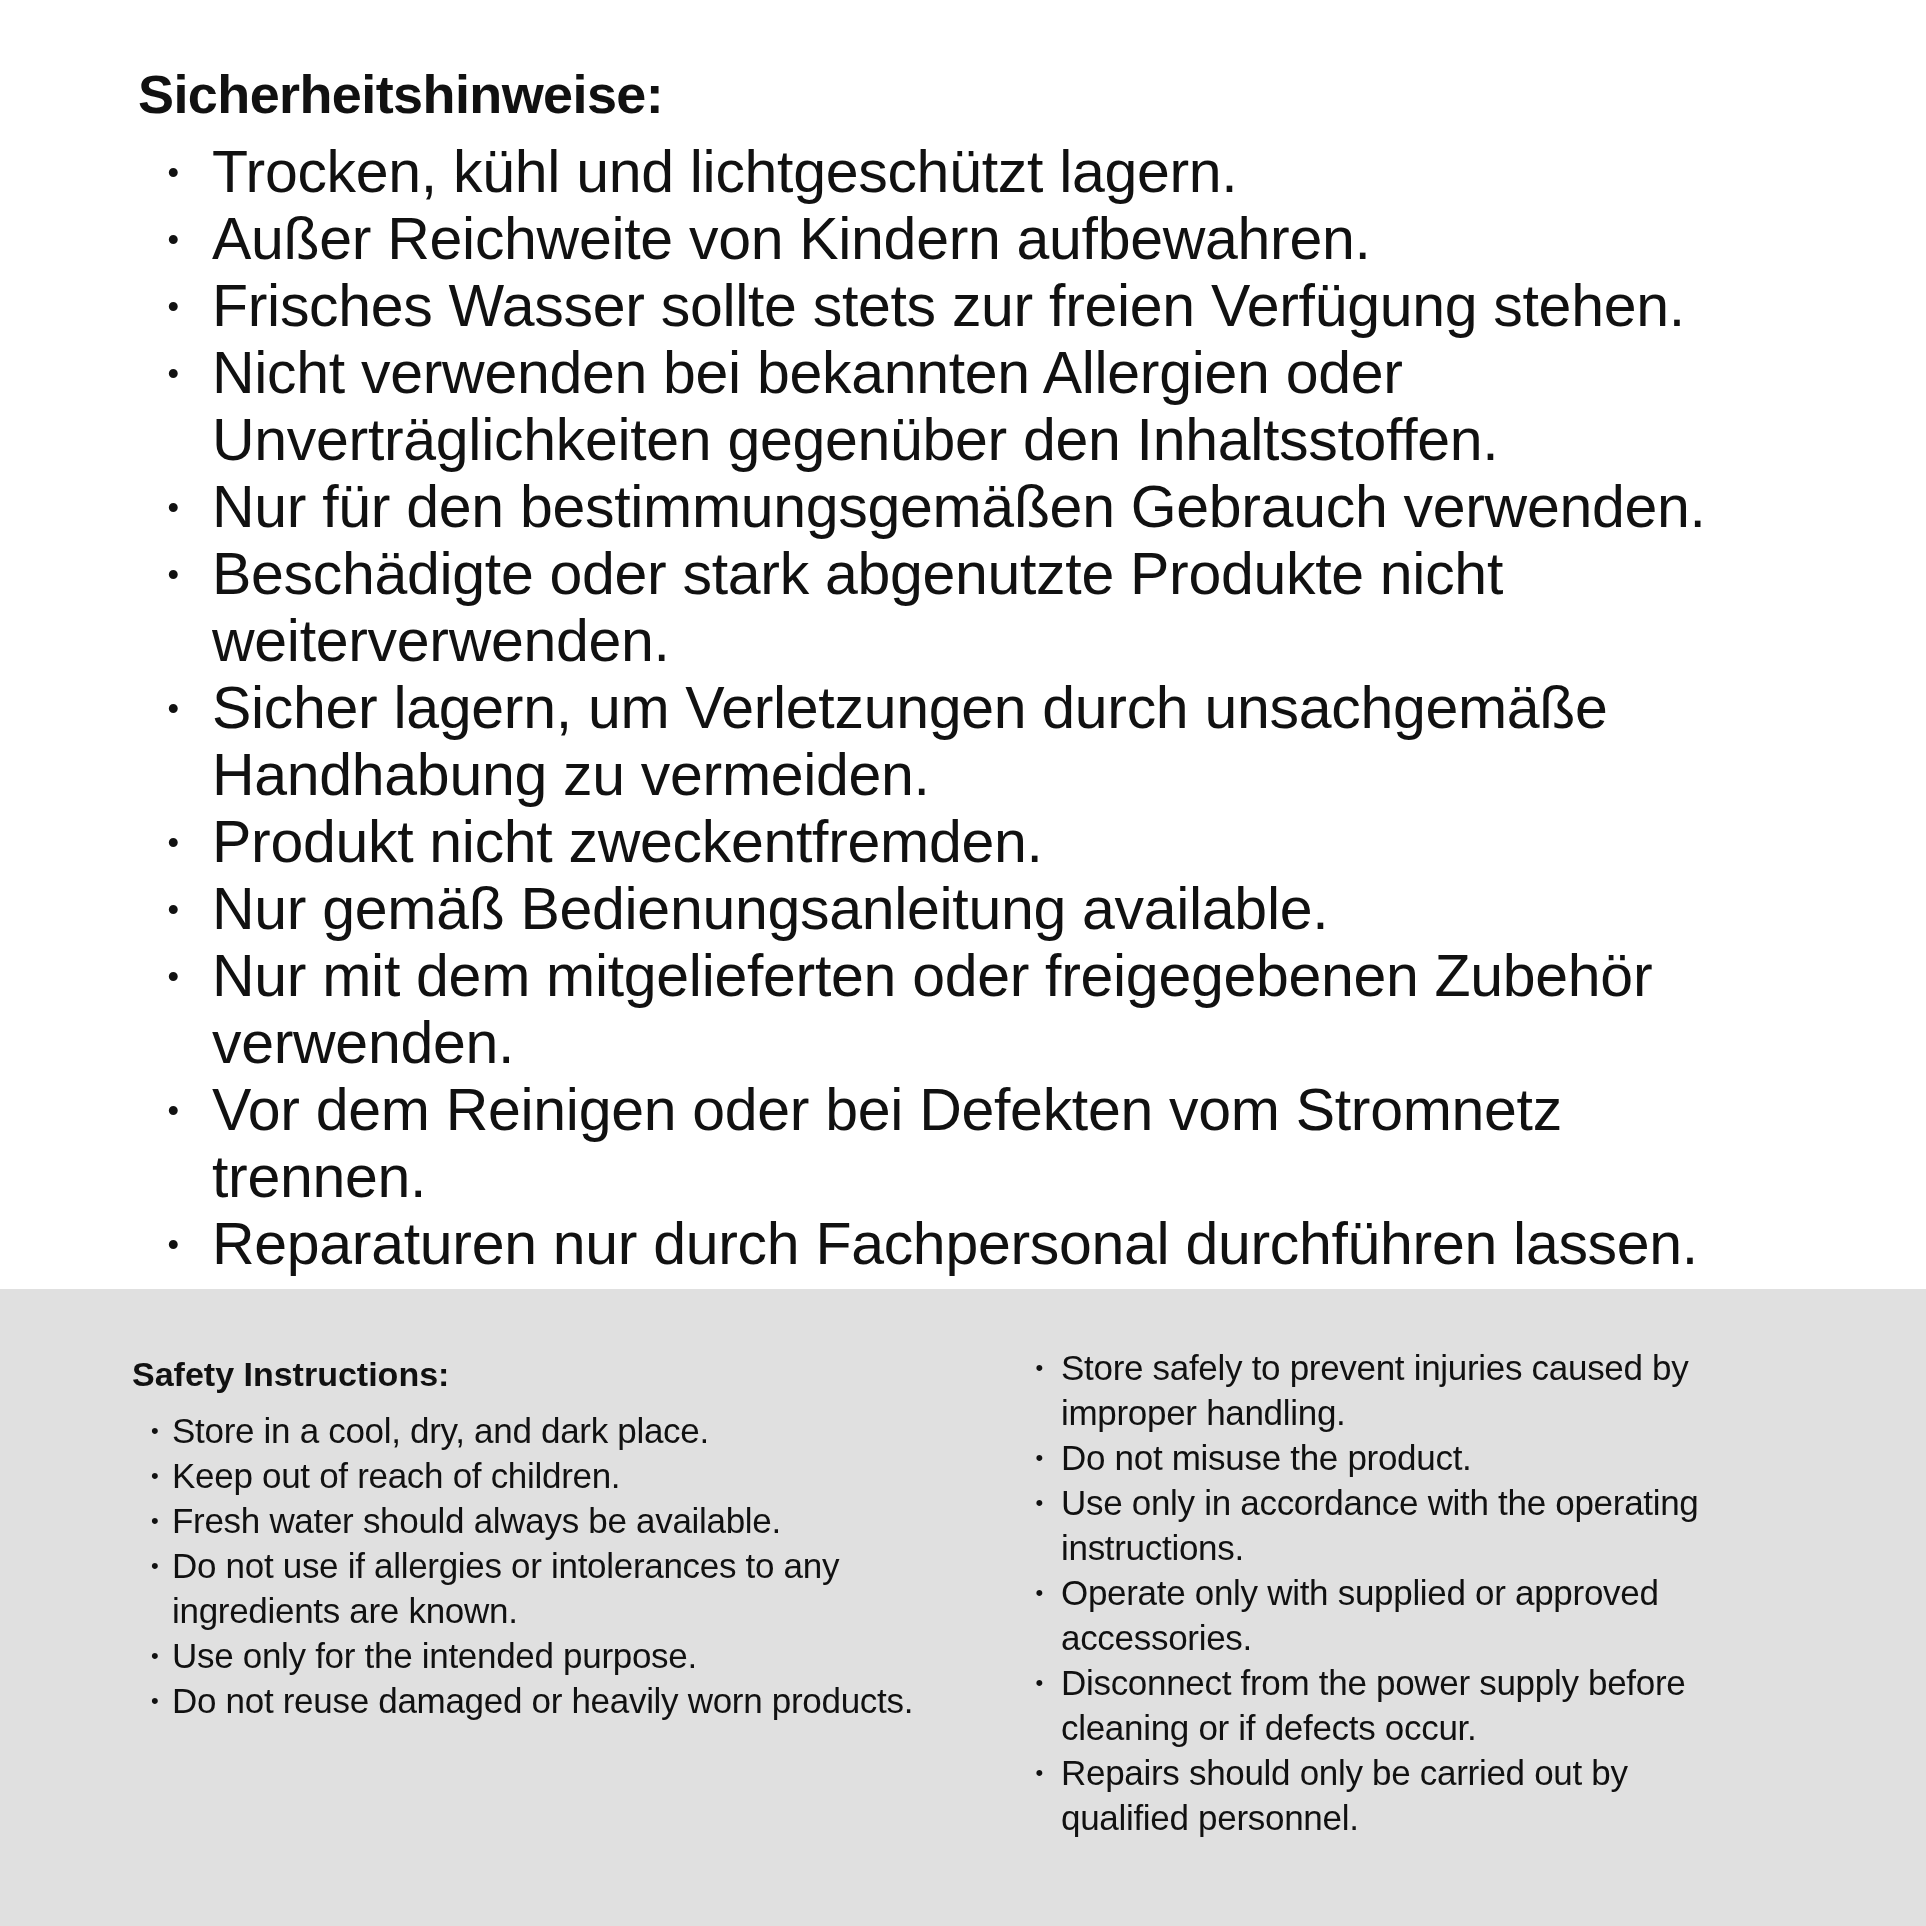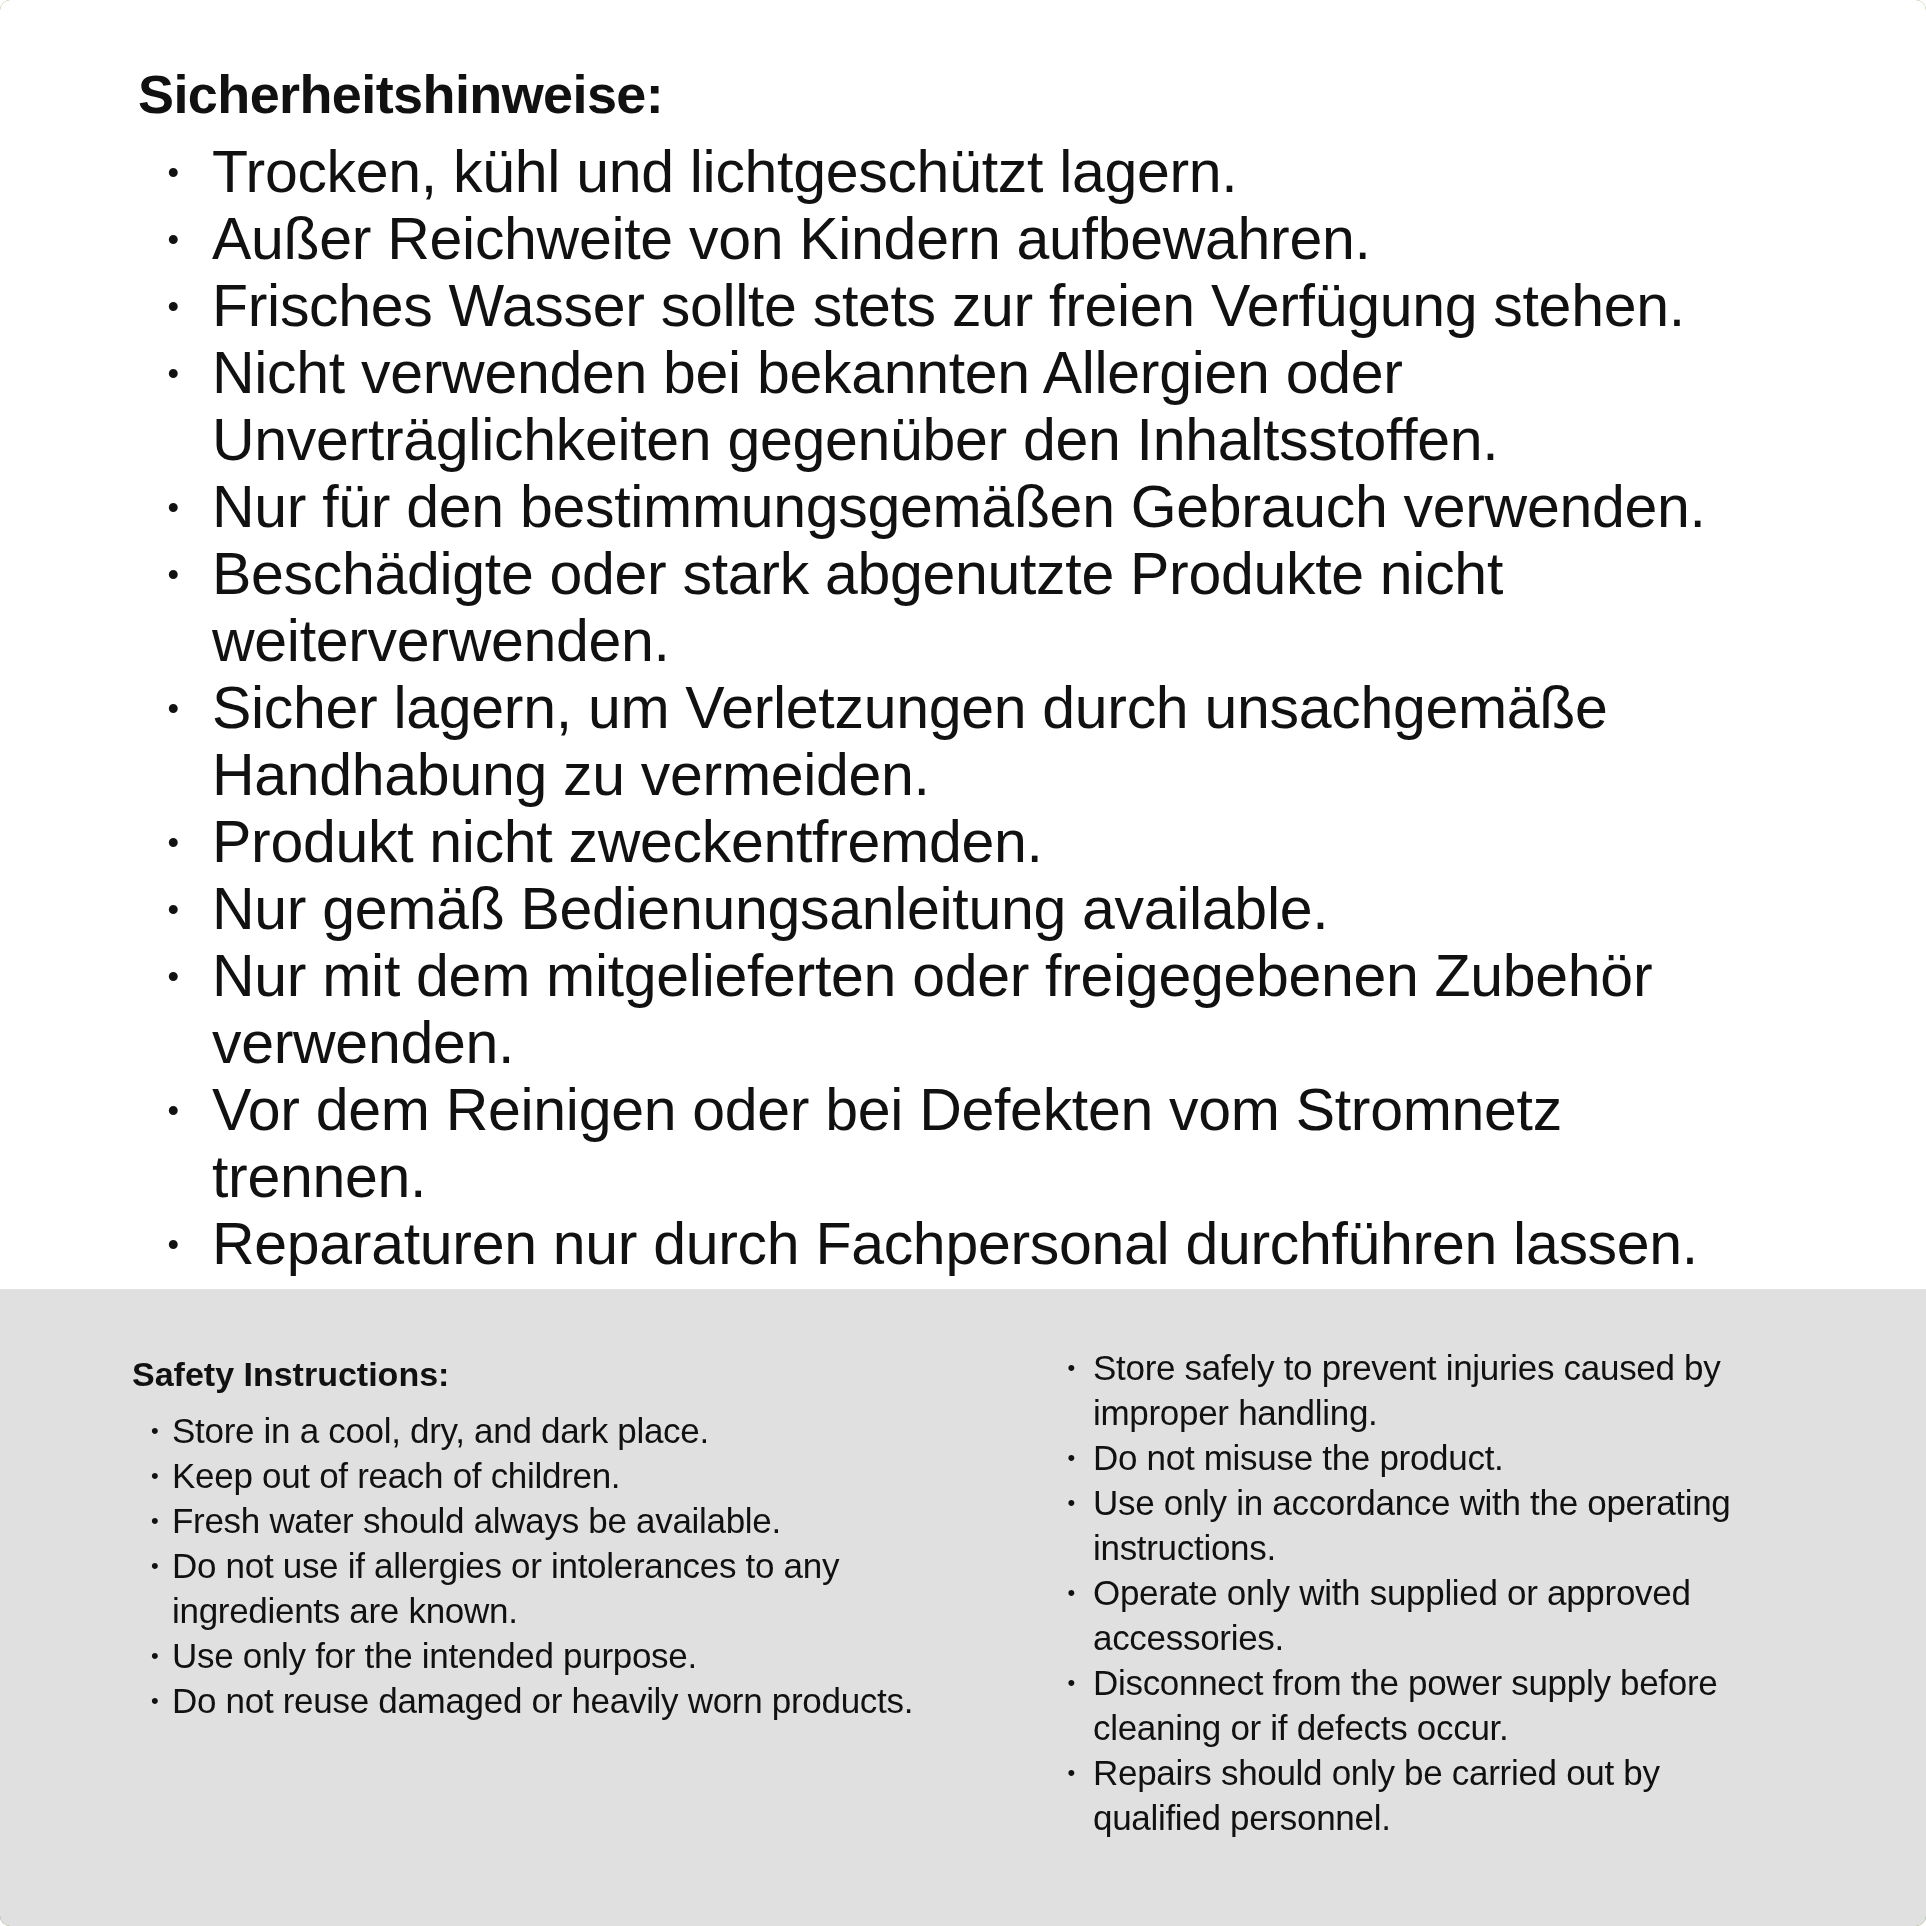--- a/index.html
+++ b/index.html
@@ -94,40 +94,40 @@
   ul.en-left-list li::before {
     content: "\2022";
     position: absolute;
     left: 19px;
     top: 0;
     font-size: 22px;
     line-height: 45px;
   }
   .en-col-right {
     position: absolute;
-    left: 1056px;
+    left: 1024px;
     top: 56px;
     width: 738px;
   }
   ul.en-right-list li {
     padding-left: 37px;
   }
   ul.en-right-list li::before {
     content: "\2022";
     position: absolute;
     left: 11.6px;
     top: 0;
     font-size: 22px;
     line-height: 45px;
   }
 </style>
 </head>
 <body>
 
-<div class="page" style="background: #4d7c0f; color: rgb(17, 17, 17); border-radius: 10px;">
+<div class="page" style="background: #4d7c0f; color: rgb(17, 17, 17);">
 
   <div class="de-section">
     <h1 class="de-heading">Sicherheitshinweise:</h1>
     <ul class="bullet-list de-list">
         <li>Trocken, kühl und lichtgeschützt lagern.</li>
         <li>Außer Reichweite von Kindern aufbewahren.</li>
         <li>Frisches Wasser sollte stets zur freien Verfügung stehen.</li>
         <li>Nicht verwenden bei bekannten Allergien oder Unverträglichkeiten gegenüber den Inhaltsstoffen.</li>
         <li>Nur für den bestimmungsgemäßen Gebrauch verwenden.</li>
         <li>Beschädigte oder stark abgenutzte Produkte nicht weiterverwenden.</li>

